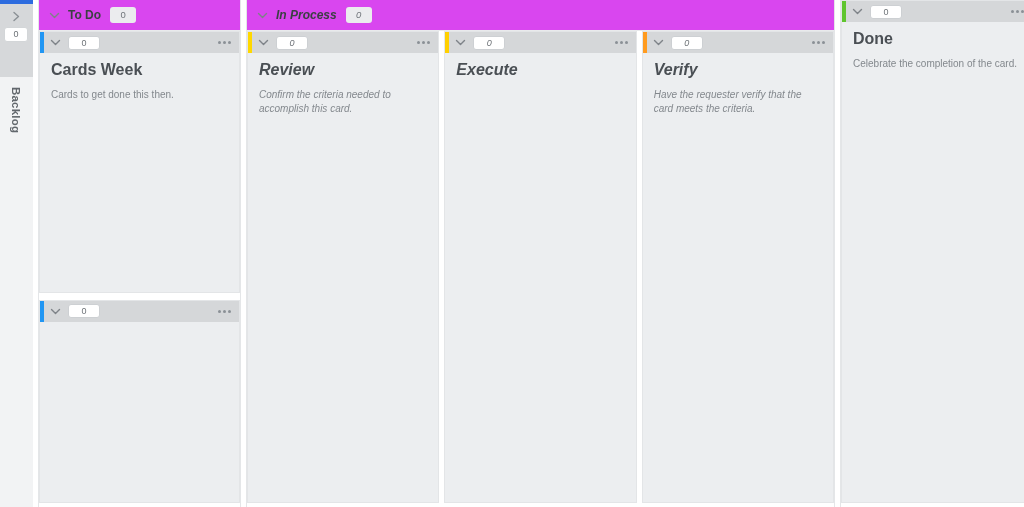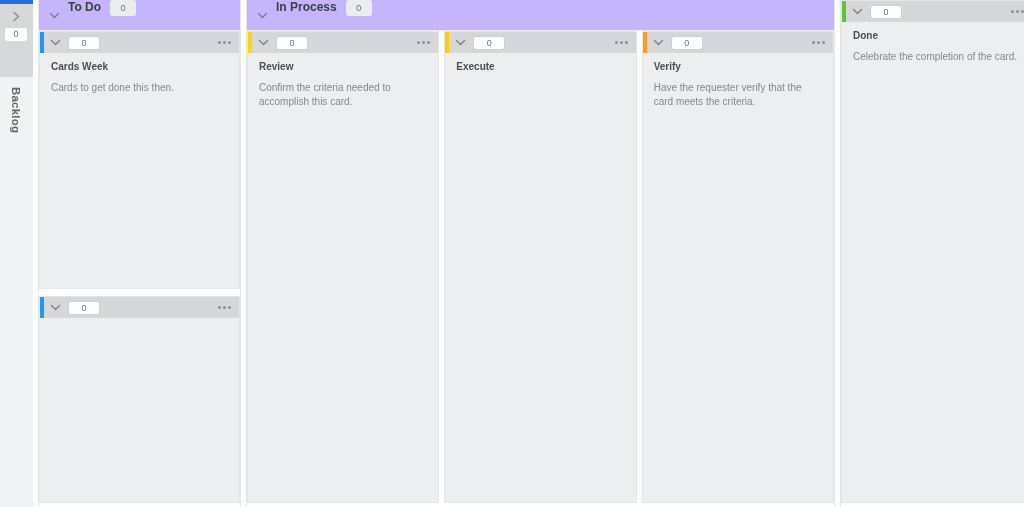--- a/index.html
+++ b/index.html
@@ -94,23 +94,24 @@
     border-right: 1px solid #e4e6e8;
     background: #ffffff;
     margin-left: 5px;
   }
   .group.no-parent { }
 
   .group-head {
     height: 31px;
     flex: 0 0 31px;
     display: flex;
+    align-items: center;
     padding-left: 9px;
     border-bottom: 1px solid #e9eaec;
-    background: #c4b5fd;
+    background: #d946ef;
   }
   .group-head .chev {
     color: #7d8287;
     margin-right: 7px;
     display: flex; align-items: center;
   }
   .group-title {
     font-size: 12px;
     font-weight: bold;
     color: #3b4043;
@@ -202,21 +203,21 @@
     border-radius: 50%;
     display: block;
   }
 
   .card-body {
     flex: 1 1 auto;
     padding: 8px 11px 10px 11px;
     min-height: 0;
   }
   .card-title {
-    font-size: 10px;
+    font-size: 16px;
     font-weight: bold;
     color: #4a4f54;
     margin-bottom: 9px;
   }
   .card-desc {
     font-size: 10px;
     line-height: 1.35;
     color: #83888d;
   }
 </style>
@@ -286,21 +287,21 @@
                 <div class="card-menu">
                   <i></i>
                   <i></i>
                   <i></i>
                 </div>
               </div>
             </div>
           </div>
         </div>
       </div>
-      <div class="group" style="width: 589px; flex: 0 0 589px;">
+      <div class="group" style="width: 589px; flex: 0 0 589px; font-style: italic;">
         <div class="group-head">
           <div class="chev">
             <svg width="13" height="13" viewBox="0 0 13 13" fill="none">
               <path d="M2.5 4.5 L6.5 8.5 L10.5 4.5" stroke="currentColor" stroke-width="1.4" stroke-linecap="round" stroke-linejoin="round"></path>
             </svg>
           </div>
           <div class="group-title">In Process</div>
           <div class="group-count">0</div>
         </div>
         <div class="group-body">

